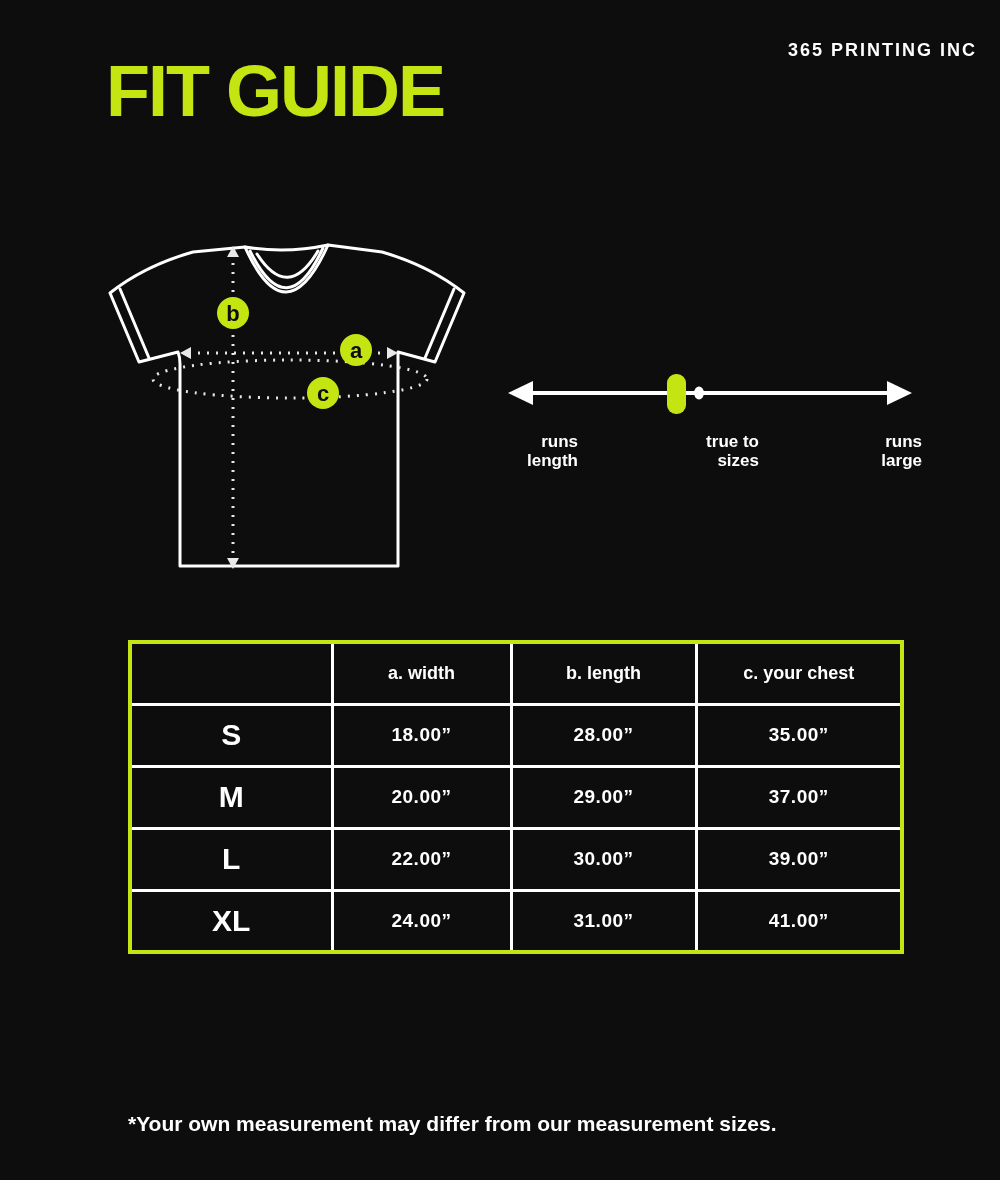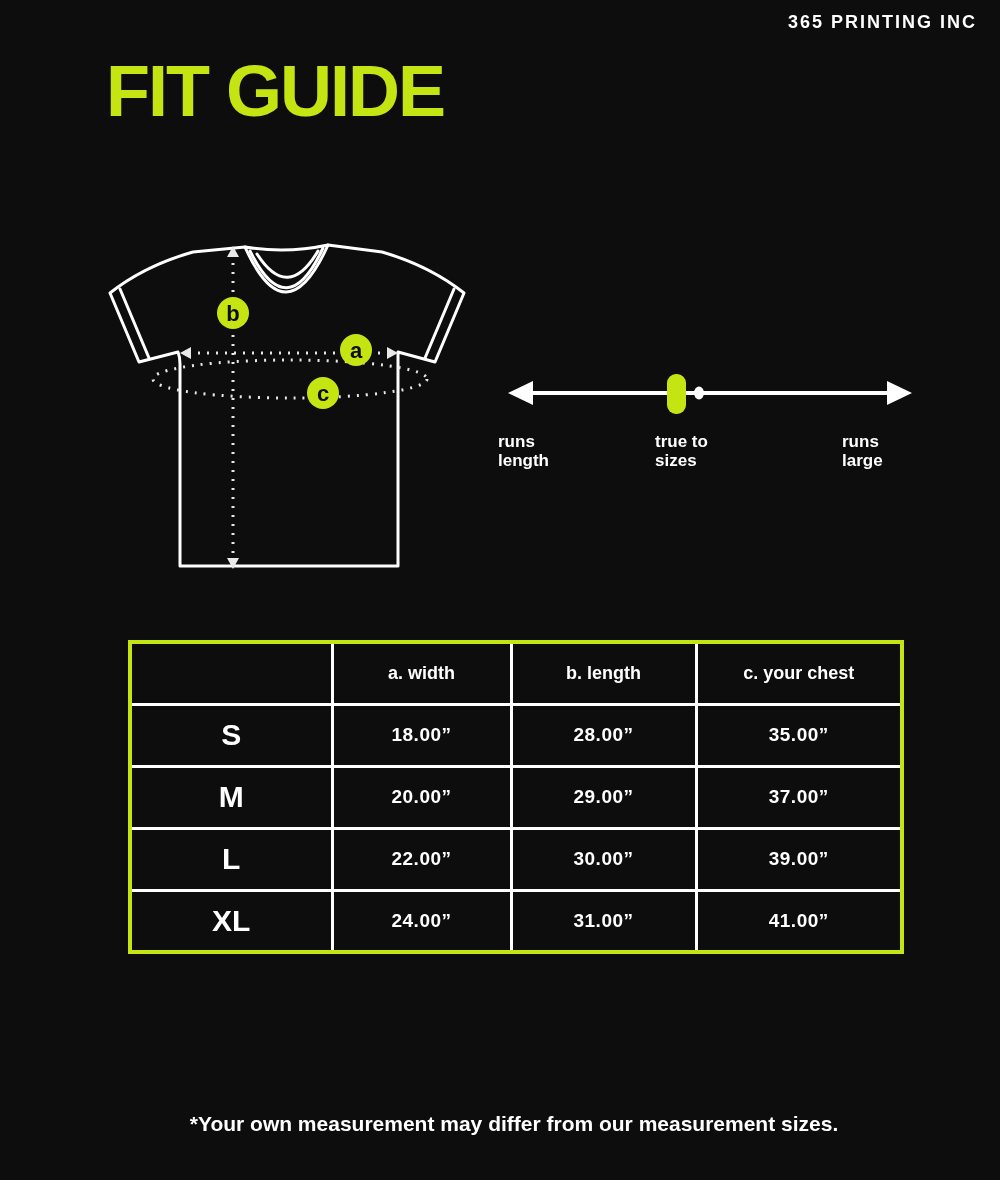--- a/index.html
+++ b/index.html
@@ -4,62 +4,62 @@
 <style>
   :root { --accent:#c4e512; --bg:#0d0d0d; --fg:#ffffff; }
   * { margin:0; padding:0; box-sizing:border-box; }
   body { background:#000; font-family:"Liberation Sans", sans-serif; }
   .stage {
     position:relative; width:1000px; height:1180px;
     background:var(--bg); overflow:hidden; color:var(--fg);
     font-weight:bold;
   }
   .brand {
-    position:absolute; top:12px; right:23px;
+    position:absolute; top:40px; right:23px;
     font-size:18px; letter-spacing:2px; color:var(--fg);
   }
   .title {
     position:absolute; left:60px; top:55px;
     font-size:72px; letter-spacing:-2px; color:var(--accent);
     line-height:1;
     margin-left:46px;
   }
   .subtitle {
     position:absolute; top:141px; right:570px;
     font-size:28px; letter-spacing:0.5px; color:var(--fg);
     white-space:nowrap;
   }
   .tshirt-svg { position:absolute; left:100px; top:238px; }
   .scale-svg  { position:absolute; left:500px; top:355px; }
   .shape-stroke { stroke:#ffffff; stroke-width:3; fill:none; stroke-linejoin:round; stroke-linecap:round; }
   .dash-stroke  { stroke:#e8e8e8; stroke-width:3; fill:none; stroke-dasharray:2 7; }
   .accent-fill  { fill:var(--accent); }
   .marker-letter { font-family:"Liberation Sans", sans-serif; font-weight:bold; font-size:22px; fill:#0d0d0d; text-anchor:middle; }
   .scale-label {
-    position:absolute; top:432px; text-align:left;
+    position:absolute; top:432px; text-align:right;
     font-size:17px; line-height:1.12; color:var(--fg);
   }
   .scale-label.left   { left:498px; width:80px; }
   .scale-label.center { left:655px; width:104px; }
   .scale-label.right  { left:842px; width:80px; }
   .size-table {
     position:absolute; left:128px; top:640px; width:772px;
     border-collapse:collapse; table-layout:fixed;
     border:4px solid var(--accent);
   }
   .size-table th, .size-table td {
     border:3px solid #ffffff; text-align:center; vertical-align:middle;
     height:62px; color:var(--fg);
   }
   .size-table th { font-size:18px; font-weight:bold; }
   .size-table td.size-cell { font-size:30px; font-weight:bold; }
   .size-table td.value-cell { font-size:19px; font-weight:bold; letter-spacing:0.5px; }
   .footnote {
     position:absolute; left:128px; top:1112px; width:772px;
-    text-align:center; font-size:21px; color:var(--fg);
+    text-align:left; font-size:21px; color:var(--fg);
   }
 </style>
 </head>
 <body>
 
 <div class="stage">
 
   <div class="brand">365 PRINTING INC</div>
 
   <div class="title">FIT GUIDE</div>

